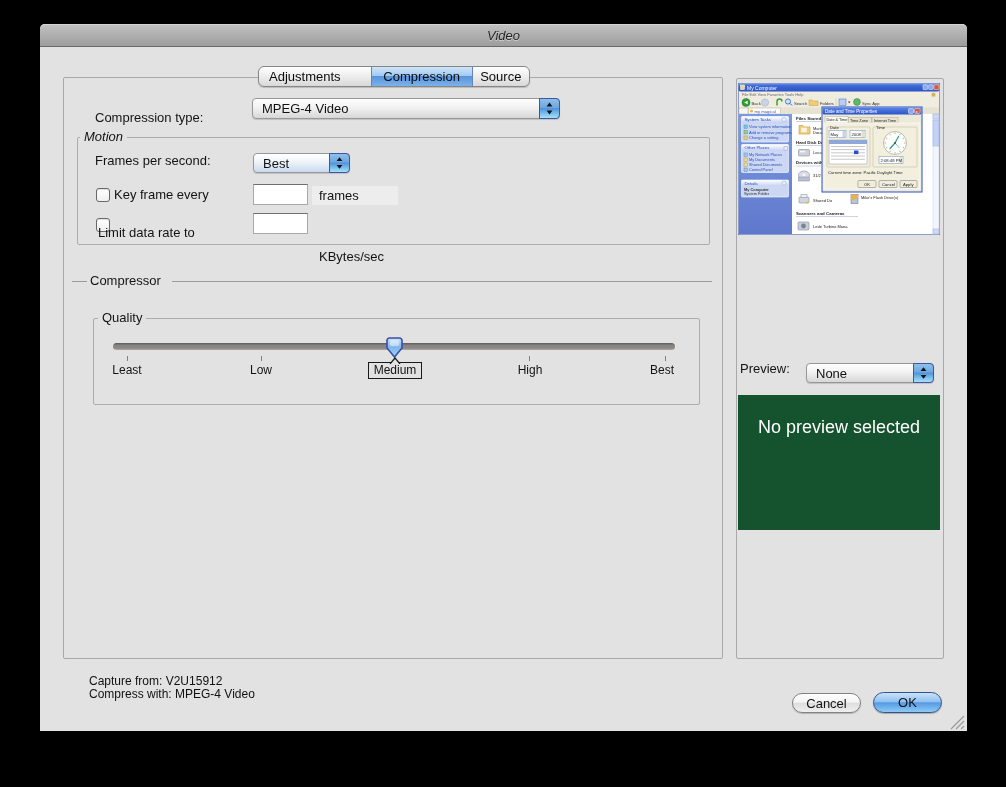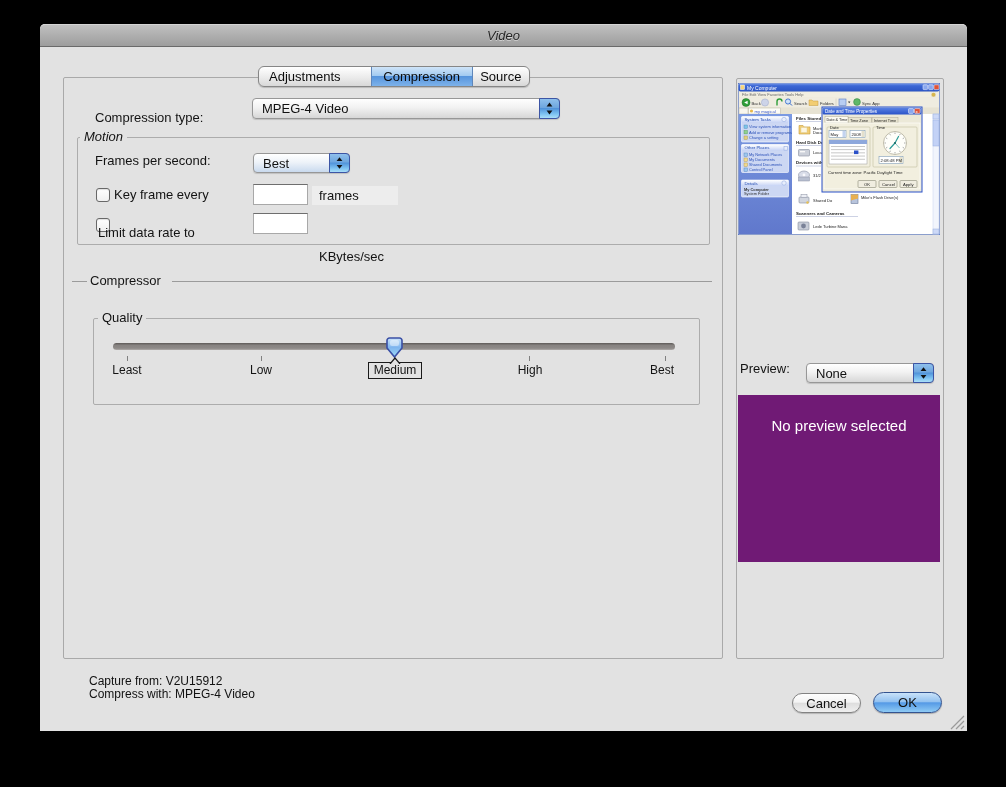--- a/index.html
+++ b/index.html
@@ -44,22 +44,22 @@
   text-align:center; color:#111; line-height:19px; }
 #cancel { left:752px; top:669px; width:69px;
   border:1px solid #828282;
   background:linear-gradient(180deg,#fefefe 0%,#f4f4f4 45%,#dedede 52%,#efefef 100%);
   box-shadow:0 1px 1px rgba(0,0,0,0.2); }
 #ok { left:833px; top:668px; width:69px; height:21px; border-radius:11px;
   border:1px solid #33538f;
   background:linear-gradient(180deg,#c9e2f9 0%,#94c2f0 45%,#559ae6 52%,#8ecaf4 100%);
   box-shadow:0 1px 1px rgba(0,0,0,0.25); line-height:20px; }
 .ft { position:absolute; font-size:12px; color:#111;margin-left:24px; }
-#bluebox { position:absolute; left:698px; top:371px; width:202px; height:167px;
-  background:#701a75; color:#fff; font-size:15px; text-align:center; }
+#bluebox { position:absolute; left:698px; top:371px; width:202px; height:135px;
+  background:#14532d; color:#fff; font-size:18px; text-align:center; }
 </style>
 </head>
 <body>
 <div id="win">
   <div id="titlebar">Video</div>
 
   <div class="box" style="left:23px; top:53px; width:660px; height:582px; border-color:#a9a9a9;"></div>
 
   <div class="box" style="left:696px; top:54px; width:208px; height:581px; border-color:#a9a9a9;"></div>
 

